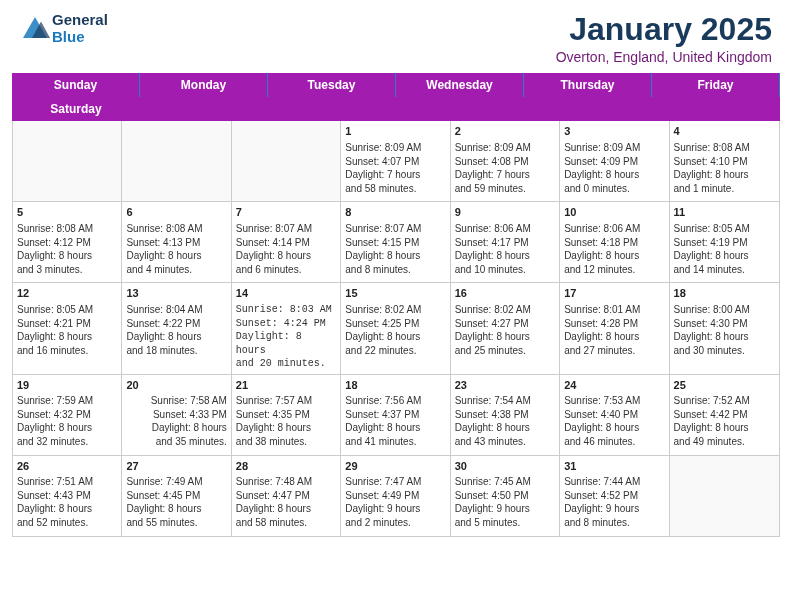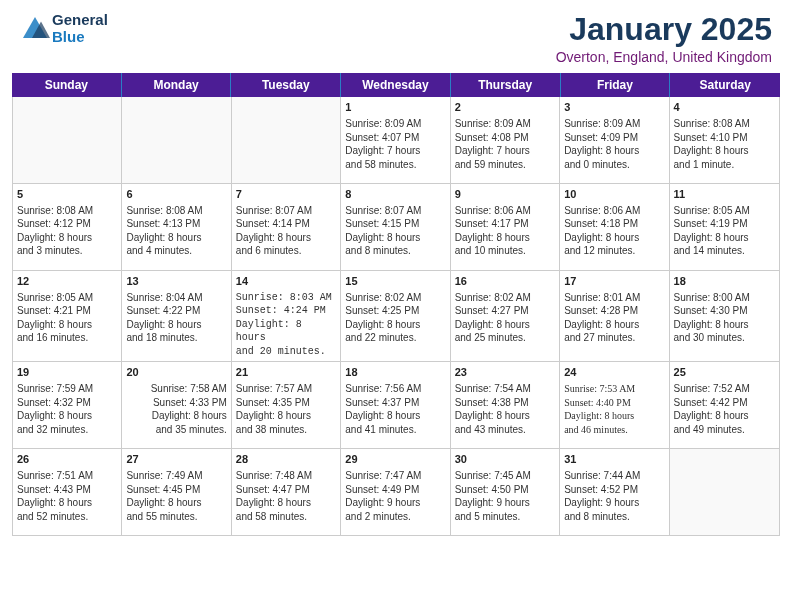--- a/index.html
+++ b/index.html
@@ -47,22 +47,22 @@
       margin-top: 2px;
     }
     .calendar {
       flex: 1;
       display: flex;
       flex-direction: column;
       padding: 0 12px 8px 12px;
     }
     .cal-header {
       display: grid;
-      grid-template-columns: repeat(7, 1fr);
-      background: #4c1d95;
+      grid-template-columns: repeat(6, 1fr);
+      background: #a21caf;
     }
     .cal-header-cell {
       color: #fff;
       font-weight: bold;
       font-size: 12px;
       padding: 5px 4px;
       text-align: center;
       border-right: 1px solid #2a7ec5;
     }
     .cal-header-cell:last-child {
@@ -311,21 +311,21 @@
           </div>
           <div class="cal-cell">
             <div class="day-num">23</div>
             <div class="cell-text" style="white-space: pre-line;">Sunrise: 7:54 AM
 Sunset: 4:38 PM
 Daylight: 8 hours
 and 43 minutes.</div>
           </div>
           <div class="cal-cell">
             <div class="day-num">24</div>
-            <div class="cell-text" style="white-space: pre-line; font-family: Liberation Serif, serif;">Sunrise: 7:53 AM
+            <div class="cell-text" style="white-space: pre-line;">Sunrise: 7:53 AM
 Sunset: 4:40 PM
 Daylight: 8 hours
 and 46 minutes.</div>
           </div>
           <div class="cal-cell">
             <div class="day-num">25</div>
             <div class="cell-text" style="white-space: pre-line;">Sunrise: 7:52 AM
 Sunset: 4:42 PM
 Daylight: 8 hours
 and 49 minutes.</div>

